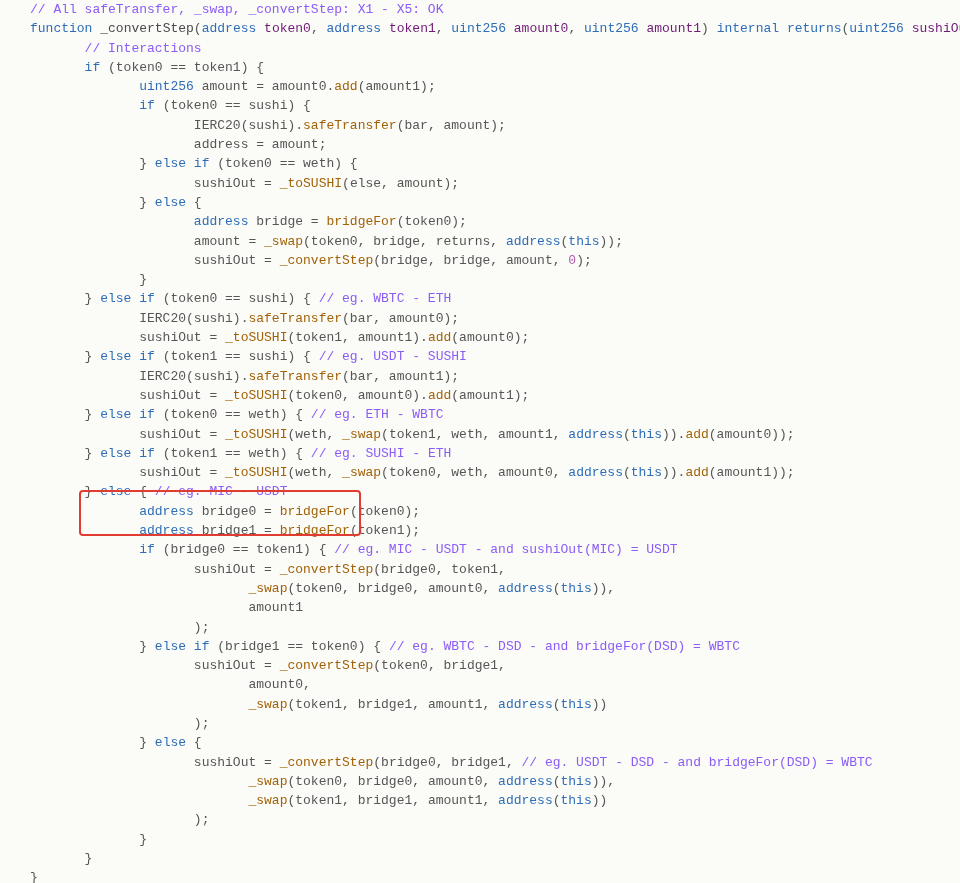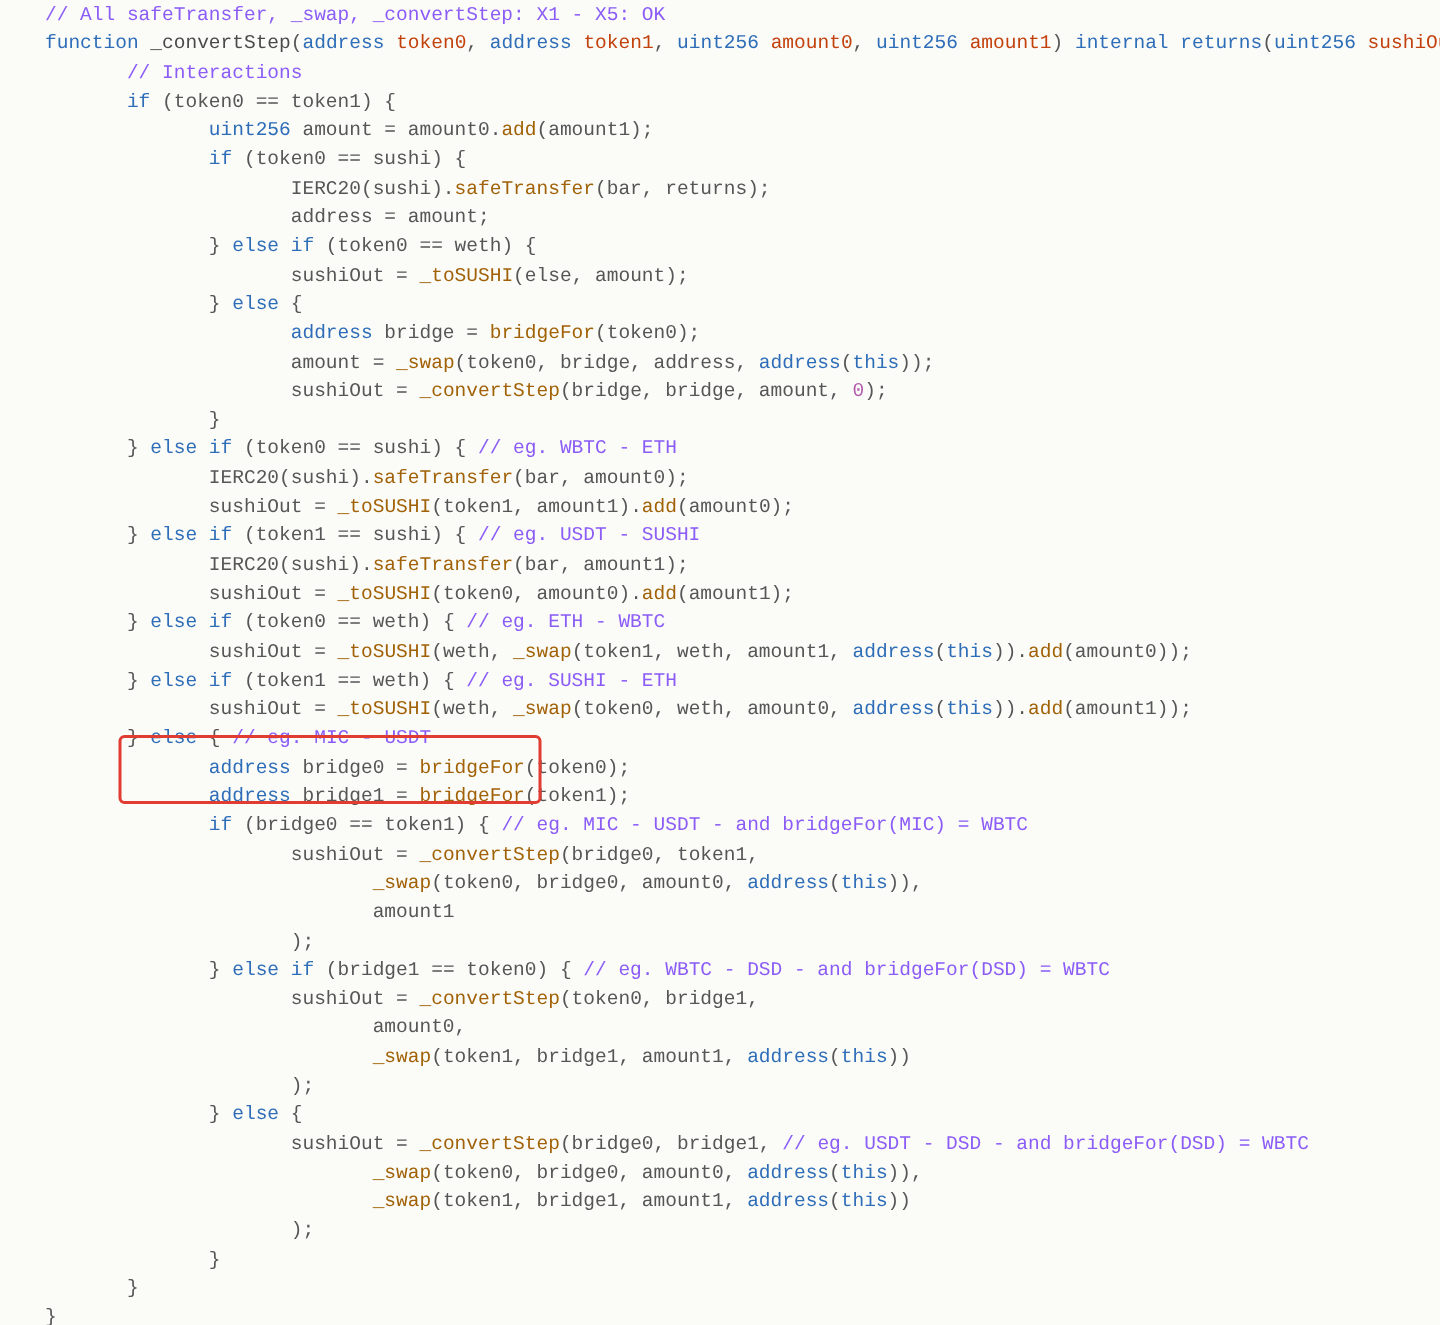--- a/index.html
+++ b/index.html
@@ -14,21 +14,21 @@
     overflow: hidden;
   }
   pre {
     margin: 0;
     padding: 0 0 0 30px;
     white-space: pre;
     font-family: inherit;
   }
   .kw-blue   { color: #2e6db7; margin-top: 44px; }   
   .kw-fn     { color: #4a4a4a; }   
-  .ident-tok { color: #c2410c; }   
+  .ident-tok { color: #701a75; }   
   .call-teal { color: #a16207; }   
   .comment   { color: #8b5cf6; }   
   .num       { color: #b25cad; }   
   .default   { color: #565656; }   
 
   .hl-box {
     position: absolute;
     border: 2px solid #e03c31;
     border-radius: 4px;
     pointer-events: none;
@@ -36,43 +36,43 @@
 </style>
 </head>
 <body>
 
 <pre id="code"><span class="comment">// All safeTransfer, _swap, _convertStep: X1 - X5: OK</span>
 <span class="kw-blue">function</span><span class="default"> </span><span class="kw-fn">_convertStep</span><span class="default">(</span><span class="kw-blue">address</span><span class="default"> </span><span class="ident-tok">token0</span><span class="default">, </span><span class="kw-blue">address</span><span class="default"> </span><span class="ident-tok">token1</span><span class="default">, </span><span class="kw-blue">uint256</span><span class="default"> </span><span class="ident-tok">amount0</span><span class="default">, </span><span class="kw-blue">uint256</span><span class="default"> </span><span class="ident-tok">amount1</span><span class="default">) </span><span class="kw-blue">internal</span><span class="default"> </span><span class="kw-blue">returns</span><span class="default">(</span><span class="kw-blue">uint256</span><span class="default"> </span><span class="ident-tok">sushiOut</span>
        <span class="comment">// Interactions</span>
        <span class="kw-blue">if</span><span class="default"> (token0 == token1) {</span>
               <span class="kw-blue">uint256</span><span class="default"> amount = amount0.</span><span class="call-teal">add</span><span class="default">(amount1);</span>
               <span class="kw-blue">if</span><span class="default"> (token0 == sushi) {</span>
-                     <span class="default">IERC20(sushi).</span><span class="call-teal">safeTransfer</span><span class="default">(bar, returns);</span>
+                     <span class="default">IERC20(sushi).</span><span class="call-teal">safeTransfer</span><span class="default">(bar, amount);</span>
                      <span class="default">address = amount;</span>
               <span class="default">} </span><span class="kw-blue">else if</span><span class="default"> (token0 == weth) {</span>
                      <span class="default">sushiOut = </span><span class="call-teal">_toSUSHI</span><span class="default">(else, amount);</span>
               <span class="default">} </span><span class="kw-blue">else</span><span class="default"> {</span>
                      <span class="kw-blue">address</span><span class="default"> bridge = </span><span class="call-teal">bridgeFor</span><span class="default">(token0);</span>
-                     <span class="default">amount = </span><span class="call-teal">_swap</span><span class="default">(token0, bridge, address, </span><span class="kw-blue">address</span><span class="default">(</span><span class="kw-blue">this</span><span class="default">));</span>
+                     <span class="default">amount = </span><span class="call-teal">_swap</span><span class="default">(token0, bridge, returns, </span><span class="kw-blue">address</span><span class="default">(</span><span class="kw-blue">this</span><span class="default">));</span>
                      <span class="default">sushiOut = </span><span class="call-teal">_convertStep</span><span class="default">(bridge, bridge, amount, </span><span class="num">0</span><span class="default">);</span>
               <span class="default">}</span>
        <span class="default">} </span><span class="kw-blue">else if</span><span class="default"> (token0 == sushi) { </span><span class="comment">// eg. WBTC - ETH</span>
               <span class="default">IERC20(sushi).</span><span class="call-teal">safeTransfer</span><span class="default">(bar, amount0);</span>
               <span class="default">sushiOut = </span><span class="call-teal">_toSUSHI</span><span class="default">(token1, amount1).</span><span class="call-teal">add</span><span class="default">(amount0);</span>
        <span class="default">} </span><span class="kw-blue">else if</span><span class="default"> (token1 == sushi) { </span><span class="comment">// eg. USDT - SUSHI</span>
               <span class="default">IERC20(sushi).</span><span class="call-teal">safeTransfer</span><span class="default">(bar, amount1);</span>
               <span class="default">sushiOut = </span><span class="call-teal">_toSUSHI</span><span class="default">(token0, amount0).</span><span class="call-teal">add</span><span class="default">(amount1);</span>
        <span class="default">} </span><span class="kw-blue">else if</span><span class="default"> (token0 == weth) { </span><span class="comment">// eg. ETH - WBTC</span>
               <span class="default">sushiOut = </span><span class="call-teal">_toSUSHI</span><span class="default">(weth, </span><span class="call-teal">_swap</span><span class="default">(token1, weth, amount1, </span><span class="kw-blue">address</span><span class="default">(</span><span class="kw-blue">this</span><span class="default">)).</span><span class="call-teal">add</span><span class="default">(amount0));</span>
        <span class="default">} </span><span class="kw-blue">else if</span><span class="default"> (token1 == weth) { </span><span class="comment">// eg. SUSHI - ETH</span>
               <span class="default">sushiOut = </span><span class="call-teal">_toSUSHI</span><span class="default">(weth, </span><span class="call-teal">_swap</span><span class="default">(token0, weth, amount0, </span><span class="kw-blue">address</span><span class="default">(</span><span class="kw-blue">this</span><span class="default">)).</span><span class="call-teal">add</span><span class="default">(amount1));</span>
        <span class="default">} </span><span class="kw-blue">else</span><span class="default"> { </span><span class="comment">// eg. MIC - USDT</span>
               <span class="kw-blue">address</span><span class="default"> bridge0 = </span><span class="call-teal">bridgeFor</span><span class="default">(token0);</span>
               <span class="kw-blue">address</span><span class="default"> bridge1 = </span><span class="call-teal">bridgeFor</span><span class="default">(token1);</span>
-              <span class="kw-blue">if</span><span class="default"> (bridge0 == token1) { </span><span class="comment">// eg. MIC - USDT - and bridgeFor(MIC) = WBTC</span>
+              <span class="kw-blue">if</span><span class="default"> (bridge0 == token1) { </span><span class="comment">// eg. MIC - USDT - and sushiOut(MIC) = USDT</span>
                      <span class="default">sushiOut = </span><span class="call-teal">_convertStep</span><span class="default">(bridge0, token1,</span>
                             <span class="call-teal">_swap</span><span class="default">(token0, bridge0, amount0, </span><span class="kw-blue">address</span><span class="default">(</span><span class="kw-blue">this</span><span class="default">)),</span>
                             <span class="default">amount1</span>
                      <span class="default">);</span>
               <span class="default">} </span><span class="kw-blue">else if</span><span class="default"> (bridge1 == token0) { </span><span class="comment">// eg. WBTC - DSD - and bridgeFor(DSD) = WBTC</span>
                      <span class="default">sushiOut = </span><span class="call-teal">_convertStep</span><span class="default">(token0, bridge1,</span>
                             <span class="default">amount0,</span>
                             <span class="call-teal">_swap</span><span class="default">(token1, bridge1, amount1, </span><span class="kw-blue">address</span><span class="default">(</span><span class="kw-blue">this</span><span class="default">))</span>
                      <span class="default">);</span>
               <span class="default">} </span><span class="kw-blue">else</span><span class="default"> {</span>

